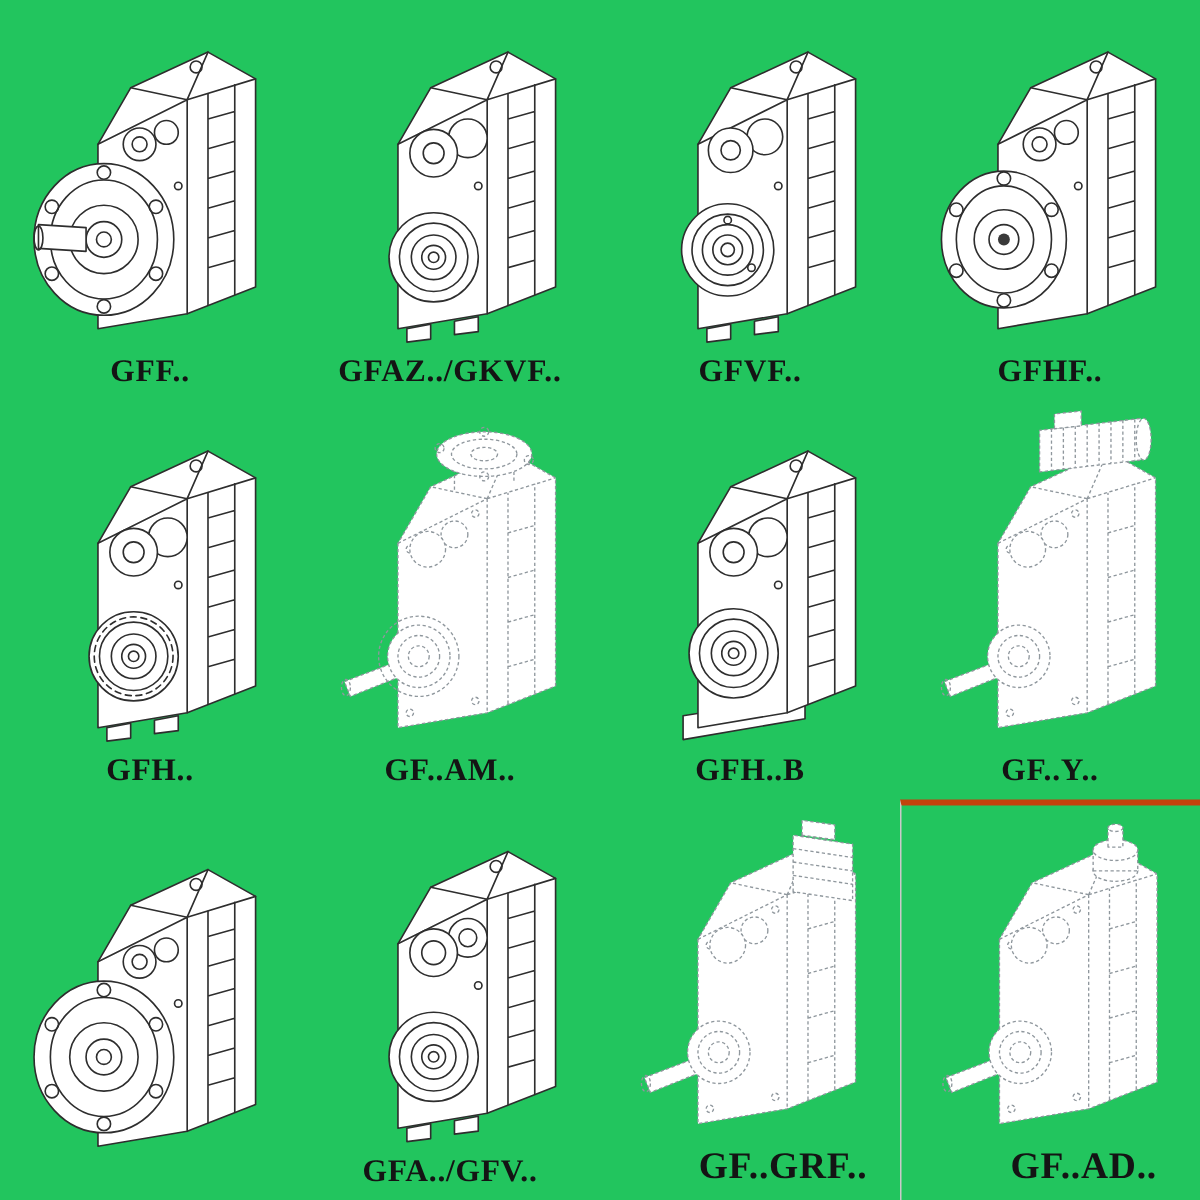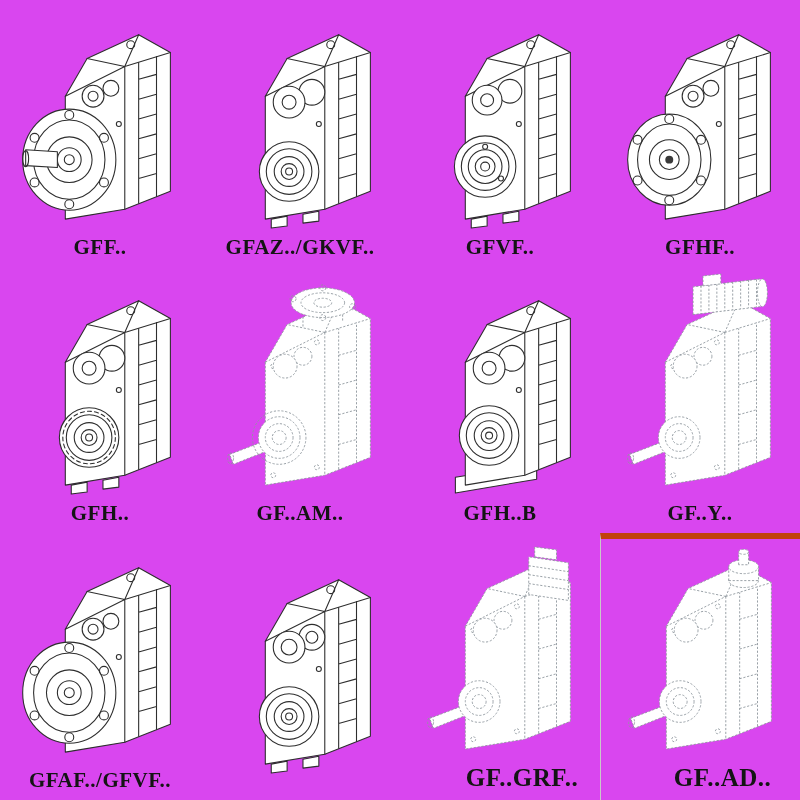--- a/index.html
+++ b/index.html
@@ -1,29 +1,29 @@
 <!DOCTYPE html>
 <html><head>
 <meta charset="utf-8">
 <style>
   * { box-sizing: border-box; }
   html, body { margin: 0; padding: 0; background: #ffffff; }
   .page {
-    width: 800px; height: 800px; background: #d946ef;
+    width: 800px; height: 800px; background: #22c55e;
     display: grid;
     grid-template-columns: repeat(4, 1fr);
     grid-template-rows: repeat(3, 1fr);
     font-family: "Liberation Serif", "DejaVu Serif", serif;
   }
   .cell {
     margin: 0; display: flex; flex-direction: column;
     align-items: center; justify-content: flex-end;
     padding: 4px 2px 9px 2px; overflow: hidden;
   }
-  .cell.boxed { border-left: 1px solid #c9c9c9; border-top: 6px solid #c2410c; }
+  .cell.boxed { border-left: 1px solid #c9c9c9; border-top: 4px solid #c2410c; }
   .art { flex: 1; width: 100%; display: flex; align-items: center; justify-content: center; }
   .cap {
     font-weight: bold; font-size: 21px; line-height: 1.05;
     color: #141414; letter-spacing: .5px; white-space: nowrap; margin-top: 2px;
   }
   .cap.lg { font-size: 25px; margin-left: 44px; }
   svg { display: block; }
   .ink  { stroke: #2e2e2e; fill: none; stroke-width: 1.1; stroke-linejoin: round; stroke-linecap: round; }
   .ghost{ stroke: #8f979d; fill: none; stroke-width: .9; stroke-dasharray: 2.2 1.7; stroke-linejoin: round; }
   .f    { fill: #ffffff; }
@@ -256,41 +256,41 @@
           <circle cx="54" cy="156" r="5"></circle>
           <circle cx="54" cy="111" r="4.5"></circle>
             <circle cx="89" cy="134" r="4.5"></circle>
           <circle cx="89" cy="179" r="4.5"></circle>
             <circle cx="54" cy="201" r="4.5"></circle>
           <circle cx="19" cy="179" r="4.5"></circle>
             <circle cx="19" cy="134" r="4.5"></circle>
         </g>
       </svg>
     </div>
-    <figcaption class="cap">GFAF../GFVF..</figcaption>
   </figure>
 
   <figure class="cell">
     <div class="art">
       <svg width="170" height="228" viewBox="0 0 170 230">
         <g class="ink">
           <use href="#sym-feet" transform="translate(0,1)"></use>
           <use href="#sym-body"></use>
           <circle class="f" cx="97" cy="88" r="13"></circle>
           <circle cx="97" cy="88" r="6"></circle>
           <circle class="f" cx="74" cy="98" r="16"></circle>
           <circle cx="74" cy="98" r="8"></circle>
           <circle class="f" cx="74" cy="168" r="30"></circle>
           <circle class="f" cx="74" cy="168" r="23"></circle>
           <circle class="f" cx="74" cy="168" r="15"></circle>
           <circle class="f" cx="74" cy="168" r="8"></circle>
           <circle cx="74" cy="168" r="3.5"></circle>
         </g>
       </svg>
     </div>
+    <figcaption class="cap">GFA../GFV..</figcaption>
   </figure>
 
   <figure class="cell">
     <div class="art">
       <svg width="170" height="228" viewBox="0 0 170 230">
         <g class="ghost">
           <use href="#sym-gbody"></use>
           <path class="f" d="M114,60 L114,22 L154,28 L154,66 Z"></path>
           <path d="M114,31 L154,37 M114,40 L154,46 M114,49 L154,55"></path>
           <path class="f" d="M120,22 L120,12 L142,15 L142,25 Z"></path>

